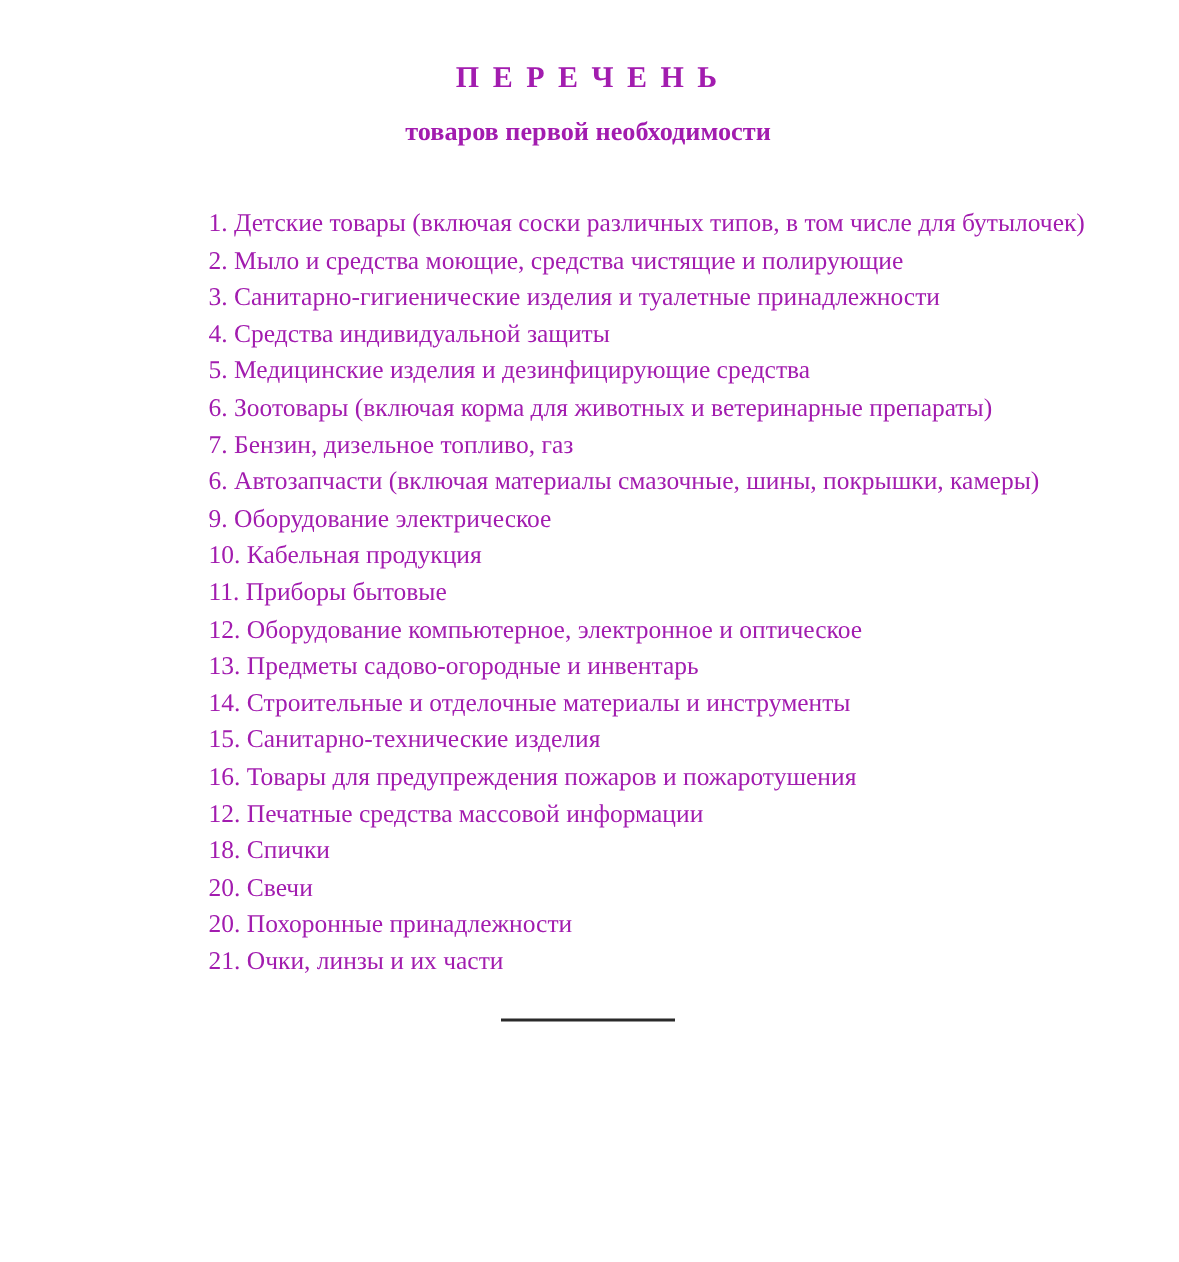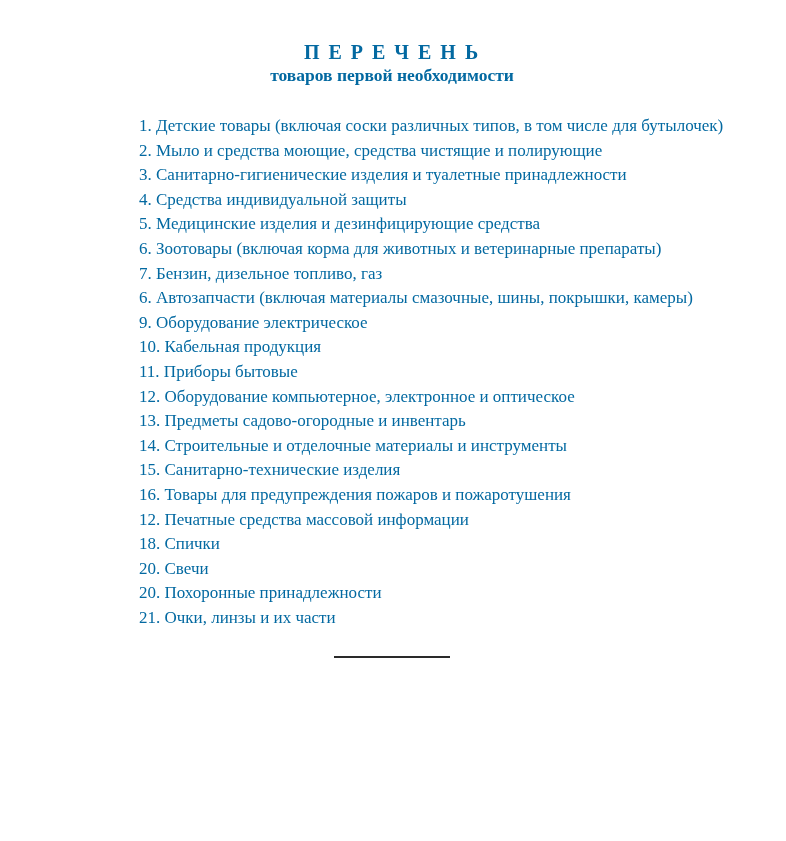--- a/index.html
+++ b/index.html
@@ -6,42 +6,43 @@
     margin: 0;
     padding: 0;
     background: #ffffff;
   }
   .page {
     position: relative;
     width: 786px;
     height: 841px;
     margin: 0 auto;
     background: #ffffff;
-    color: #0369a1;
+    color: #a21caf;
     font-family: "Liberation Serif", "DejaVu Serif", serif;
     box-sizing: border-box;
     padding: 40px 37px 0 35px;
     overflow: hidden;
   }
   .doc-title {
     margin: 0;
     text-align: center;
     font-size: 20px;
     font-weight: bold;
     letter-spacing: 2px;
     line-height: 24px;
   }
   .doc-subtitle {
+    margin-top: 12px;
     text-align: center;
     font-size: 17.5px;
     font-weight: bold;
     line-height: 23px;
   }
   .list {
-    margin-top: 27px;
+    margin-top: 38px;
     font-size: 17px;
     line-height: 24.6px;
   }
   .list p {
     margin: 0;
     text-indent: 104px;
     text-align: justify;
   }
   .footer-rule {
     width: 116px;

